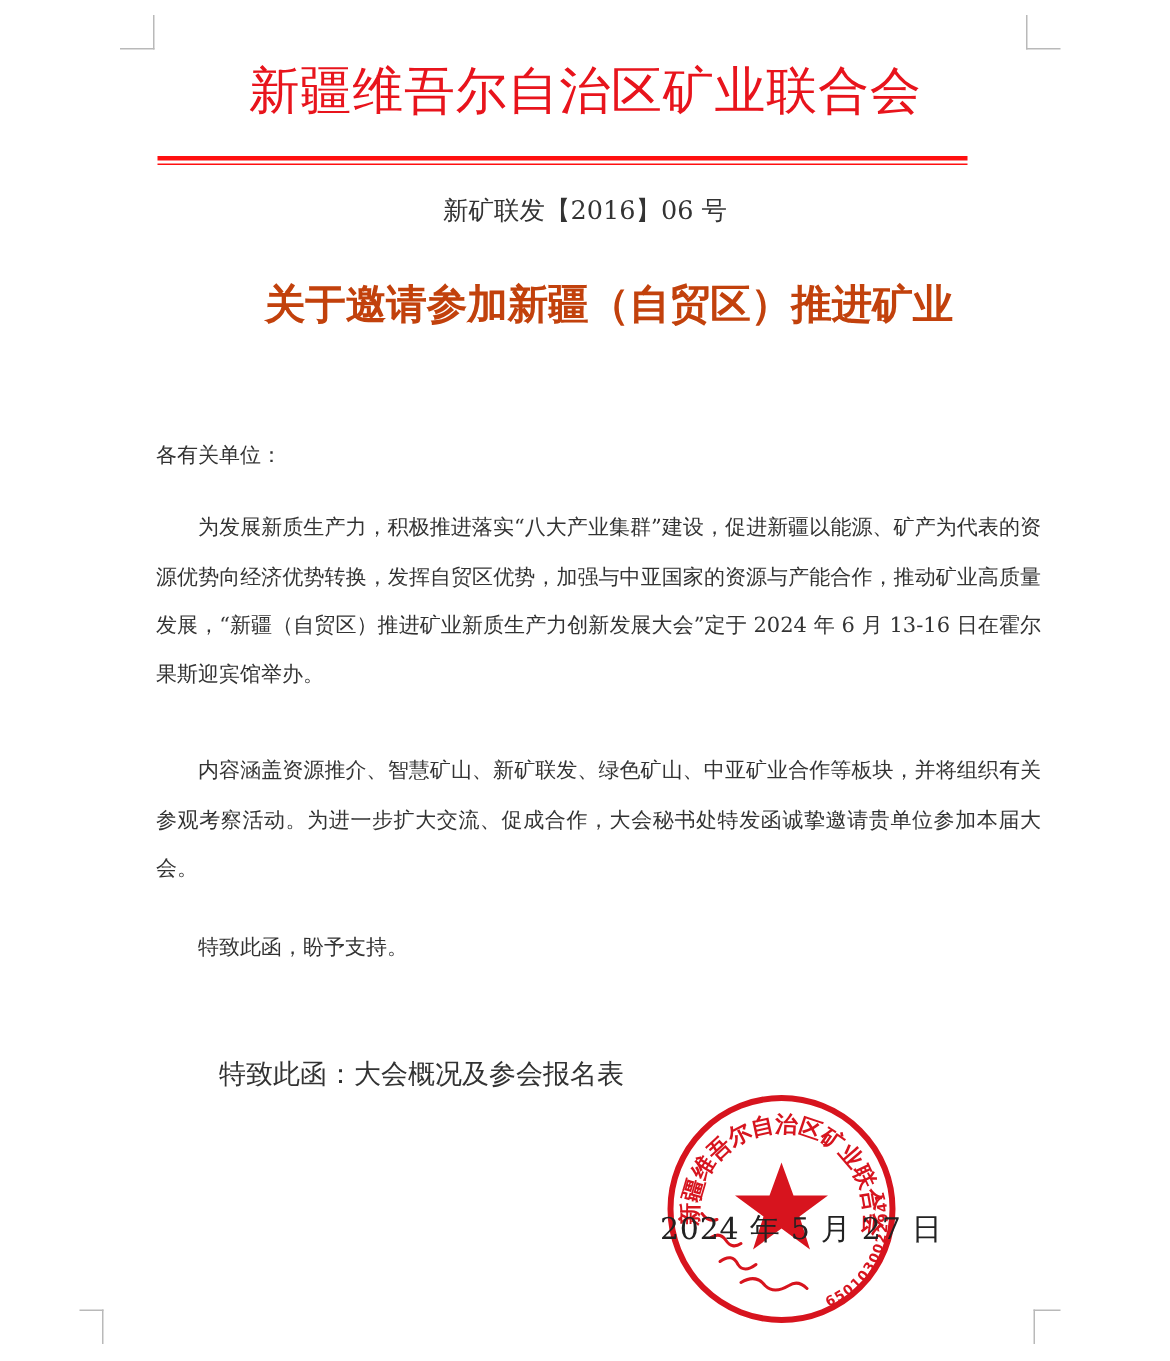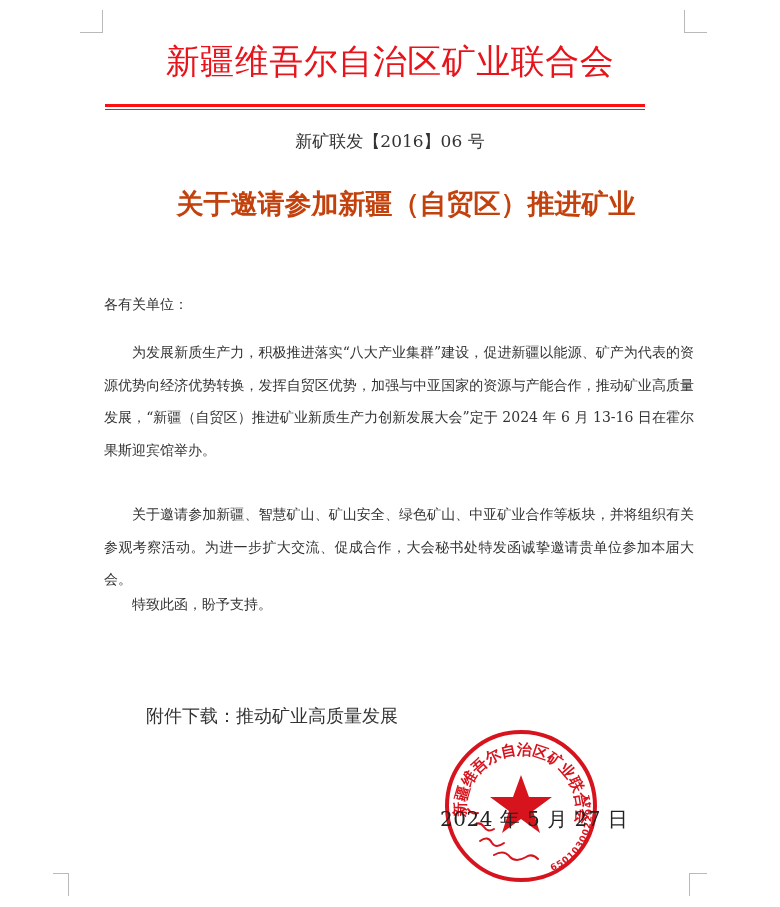--- a/index.html
+++ b/index.html
@@ -19,21 +19,21 @@
   .doc-number { position: absolute; left: 0; width: 780px; top: 128px; text-align: center;
                 font-size: 17px; color: #333; line-height: 26px; }
   .doc-heading { position: absolute; left: 0; width: 780px; top: 182px; text-align: center;
                  font-size: 27px; font-weight: bold; color: #c2410c; line-height: 44px; padding-left: 16px; }
 
   .body-text { position: absolute; left: 104px; width: 590px; font-size: 14px; color: #333; line-height: 32.5px; }
   .salutation { top: 288px; }
   .para { text-indent: 2em; text-align: justify; text-align-last: left; margin: 0; }
   .p1 { top: 326px; margin-top: 10px; }
   .p2 { top: 498px; }
-  .p3 { top: 588px; }
+  .p3 { top: 616px; }
   .attachment { position: absolute; left: 146px; top: 704px; font-size: 18px; color: #333; }
 
   .seal { position: absolute; left: 444px; top: 729px; width: 154px; height: 154px; }
   .date { position: absolute; left: 440px; top: 806px; font-size: 20px; color: #222; letter-spacing: 0.5px; }
 </style>
 </head>
 <body>
 
 <div class="corner tl"></div>
 <div class="corner tr"></div>
@@ -45,24 +45,24 @@
 <div class="red-rule-thin"></div>
 
 <div class="doc-number">新矿联发【2016】06 号</div>
 
 <div class="doc-heading">
   <div>关于邀请参加新疆（自贸区）推进矿业</div>
 </div>
 
 <div class="body-text salutation">各有关单位：</div>
 <p class="body-text para p1">为发展新质生产力，积极推进落实“八大产业集群”建设，促进新疆以能源、矿产为代表的资源优势向经济优势转换，发挥自贸区优势，加强与中亚国家的资源与产能合作，推动矿业高质量发展，“新疆（自贸区）推进矿业新质生产力创新发展大会”定于 2024 年 6 月 13-16 日在霍尔果斯迎宾馆举办。</p>
-<p class="body-text para p2">关于邀请参加新疆、智慧矿山、矿山安全、绿色矿山、中亚矿业合作等板块，并将组织有关参观考察活动。为进一步扩大交流、促成合作，大会秘书处特发函诚挚邀请贵单位参加本届大会。</p>
+<p class="body-text para p2">内容涵盖资源推介、智慧矿山、新矿联发、绿色矿山、中亚矿业合作等板块，并将组织有关参观考察活动。为进一步扩大交流、促成合作，大会秘书处特发函诚挚邀请贵单位参加本届大会。</p>
 <p class="body-text para p3">特致此函，盼予支持。</p>
 
-<div class="attachment">附件下载：推动矿业高质量发展</div>
+<div class="attachment">特致此函：大会概况及参会报名表</div>
 
 <svg class="seal" viewBox="0 0 154 154">
   <defs>
     <path id="arcTop" d="M 22 92 A 56 56 0 1 1 132 92"></path>
     <path id="arcRight" d="M 108 142 A 62 62 0 0 0 142 58"></path>
   </defs>
   <circle cx="77" cy="77" r="74" fill="none" stroke="#d7141e" stroke-width="4"></circle>
   <text font-size="15" font-weight="bold" fill="#d7141e" font-family="DejaVu Sans, sans-serif">
     <textPath href="#arcTop" startOffset="4">新疆维吾尔自治区矿业联合会</textPath>
   </text>

